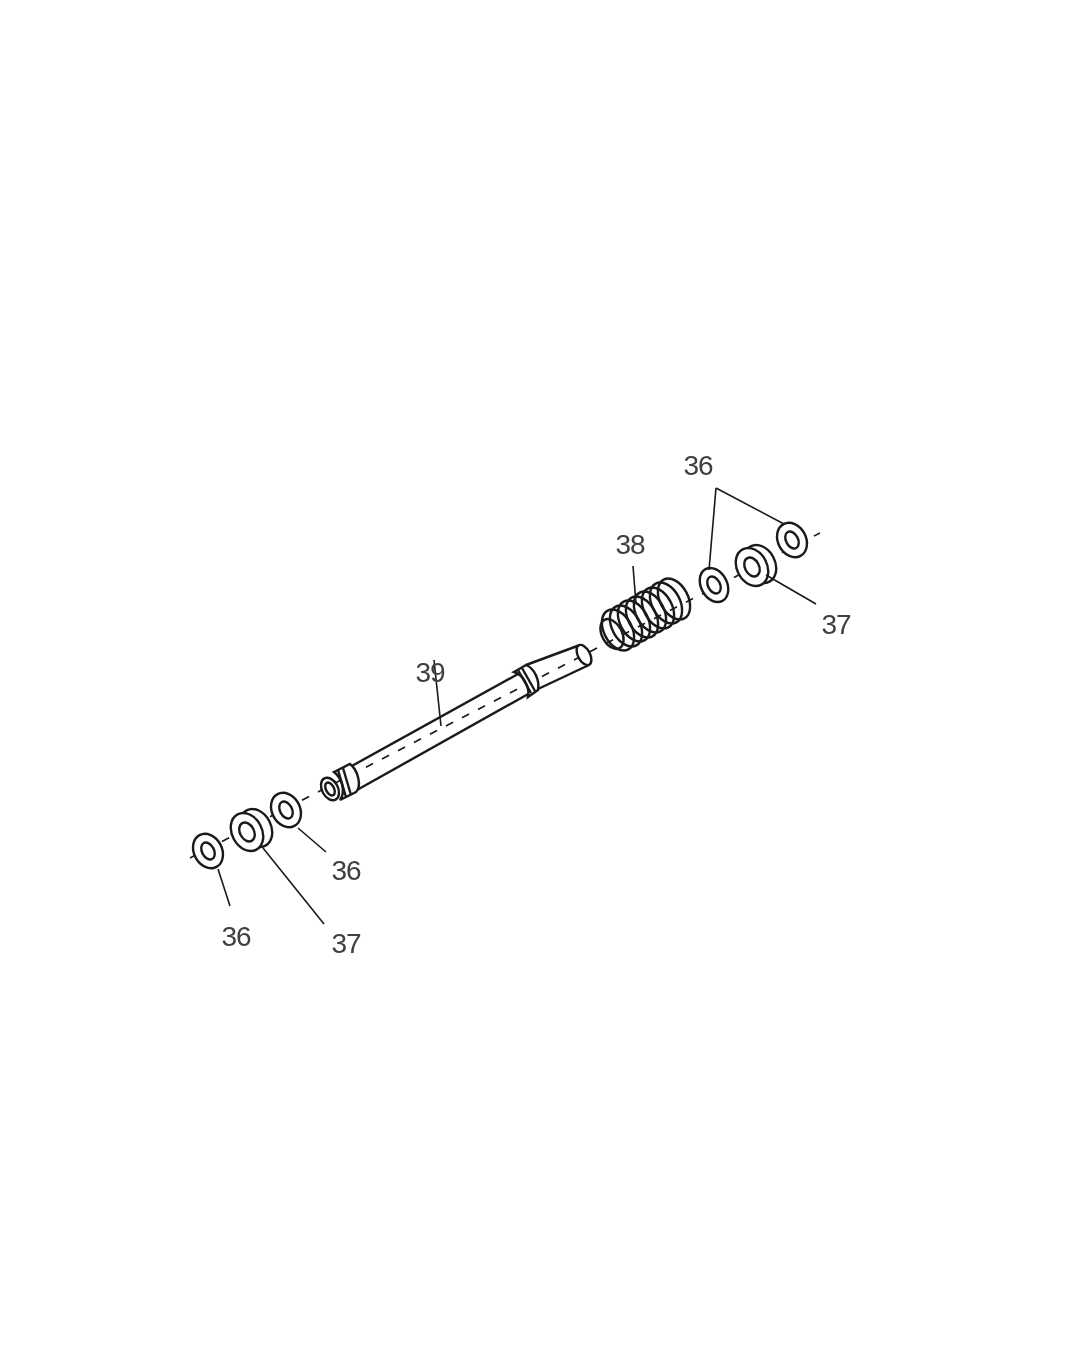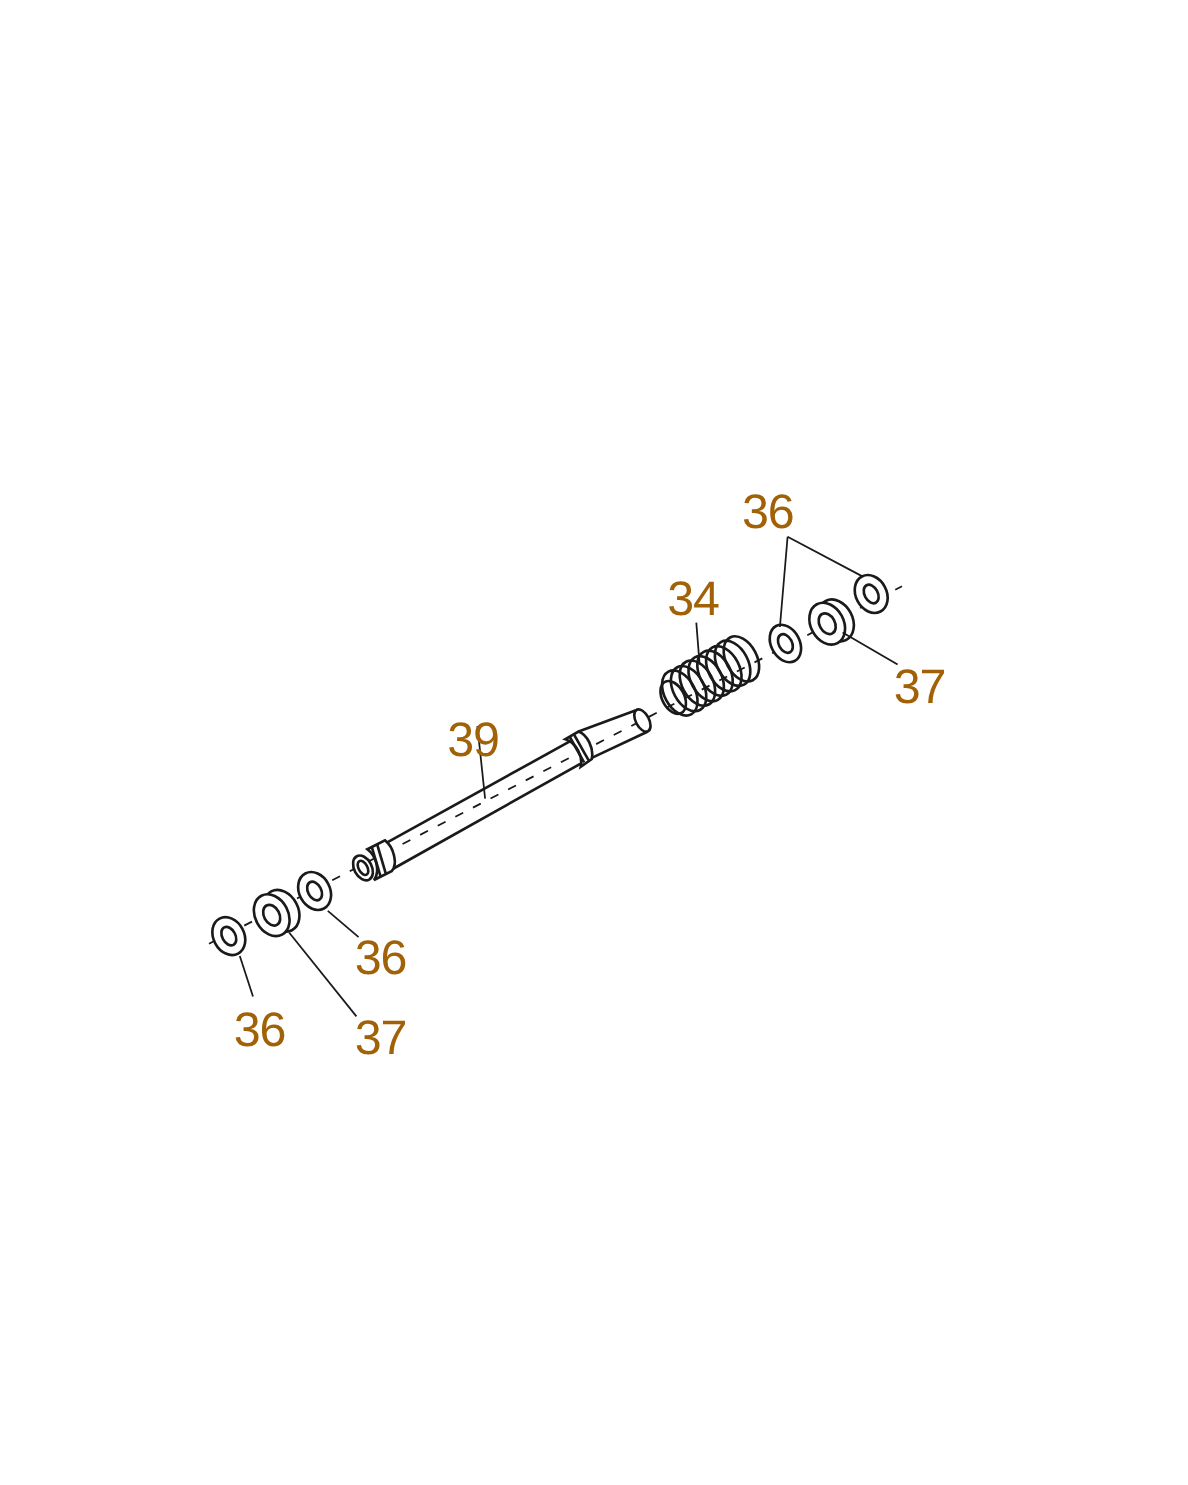--- a/index.html
+++ b/index.html
@@ -17,22 +17,22 @@
     #diagram {
       position: absolute;
       left: 0;
       top: 0;
       width: 1080px;
       height: 1350px;
     }
     .callout-label {
       position: absolute;
       font-family: "Liberation Sans", sans-serif;
-      font-size: 44px;
-      color: #a16207;
+      font-size: 28px;
+      color: #404040;
       line-height: 1;
       letter-spacing: -1px;
       transform: translate(-50%, -50%);
       white-space: nowrap;
     }
     .part-line { stroke: #1a1a1a; fill: none; stroke-width: 2.4; }
     .part-fill { fill: #ffffff; stroke: #1a1a1a; stroke-width: 2.4; }
     .leader { stroke: #1a1a1a; stroke-width: 1.6; fill: none; }
     .axis { stroke: #1a1a1a; stroke-width: 1.6; stroke-dasharray: 8 10; fill: none; }
   </style>
@@ -115,18 +115,18 @@
     <line class="leader" x1="633" y1="566" x2="636" y2="604"></line>
     <line class="leader" x1="766" y1="575" x2="816" y2="604"></line>
     <line class="leader" x1="434" y1="660" x2="441" y2="726"></line>
     <line class="leader" x1="298" y1="828" x2="326" y2="852"></line>
     <line class="leader" x1="263" y1="848" x2="324" y2="924"></line>
     <line class="leader" x1="218" y1="869" x2="230" y2="906"></line>
   </g>
 </svg>
 
 <div class="callout-label" style="left:698px; top:466px;">36</div>
-<div class="callout-label" style="left:630px; top:545px;">34</div>
+<div class="callout-label" style="left:630px; top:545px;">38</div>
 <div class="callout-label" style="left:836px; top:625px;">37</div>
 <div class="callout-label" style="left:430px; top:638px;margin-top:35px;">39</div>
 <div class="callout-label" style="left:346px; top:871px;">36</div>
 <div class="callout-label" style="left:236px; top:937px;">36</div>
 <div class="callout-label" style="left:346px; top:944px;">37</div>
 
 </body></html>

